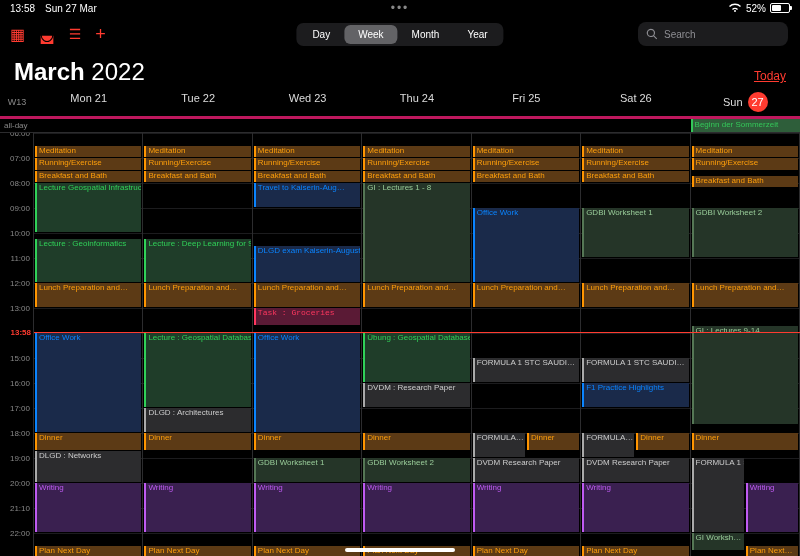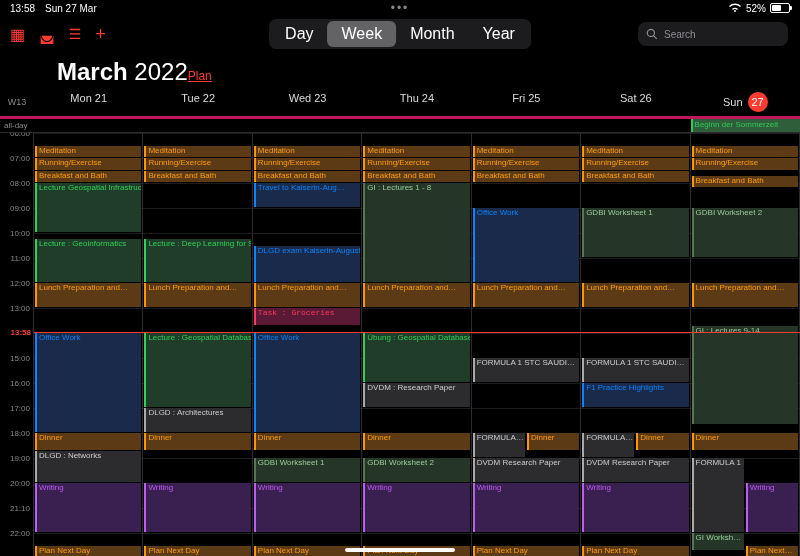--- a/index.html
+++ b/index.html
@@ -11,27 +11,27 @@
 .status-center { position:absolute; left:50%; transform:translateX(-50%); font-size:12px; letter-spacing:2px; color:#888; }
 
 .toolbar { height: 36px; display: flex; align-items: center; padding: 0 10px; position: relative; }
 .toolbar-left { display: flex; gap: 14px; align-items: center; }
 .ico-cal { color: #ff3b30; font-size: 16px; }
 .ico-tray { color: #ff3b30; font-size: 16px; }
 .ico-list { color: #ff3b30; font-size: 14px; }
 .ico-plus { color: #ff3b30; font-size: 18px; font-weight: 300; }
 
 .seg { position: absolute; left: 50%; transform: translateX(-50%); display: flex; background: #1c1c1e; border-radius: 7px; padding: 2px; }
-.seg-btn { padding: 4px 14px; font-size: 16px; color: #fff; border-radius: 6px; cursor: pointer; }
+.seg-btn { padding: 4px 14px; font-size: 10px; color: #fff; border-radius: 6px; cursor: pointer; }
 .seg-btn.active { background: #636366; }
 
 .search { position:absolute; right:12px; background: #1c1c1e; border-radius: 8px; height: 24px; width: 150px; display:flex; align-items:center; padding:0 8px; gap:6px; color:#8e8e93; }
 .search svg { width:12px; height:12px; fill:#8e8e93; }
 
-.title-row { display: flex; align-items: baseline; padding: 6px 14px 2px; margin-left: 43px; }
+.title-row { display: flex; align-items: baseline; justify-content: space-between; padding: 6px 14px 2px; }
 .title-row h1 { font-size: 24px; font-weight: 700; }
 .title-row h1 .yr { font-weight: 400; }
 .today-link { color: #ff3b30; font-size: 12px; text-decoration: underline; }
 
 .grid { position: relative; }
 .head-row { display: grid; grid-template-columns: 34px repeat(7, 1fr); border-bottom:3px solid #be185d; }
 .head-cell { text-align:center; padding: 4px 0; font-size:11px; color:#ddd; }
 .wk { font-size:9px; color:#888; display:flex; align-items:center; justify-content:center; }
 .today-badge { display:inline-block; background:#ff3b30; border-radius:50%; width:20px; height:20px; line-height:20px; color:#fff; margin-left:2px; }
 
@@ -101,21 +101,21 @@
   <div class="search">
     <svg viewBox="0 0 16 16">
         <path d="M6.5 1a5.5 5.5 0 014.3 8.9l4 4-1 1-4-4A5.5 5.5 0 116.5 1zm0 1.5a4 4 0 100 8 4 4 0 000-8z"></path>
       </svg>
     <span>Search</span>
   </div>
 </div>
 
 <div class="title-row">
   <h1><span>March</span> <span class="yr">2022</span></h1>
-  <a class="today-link">Plan</a>
+  <a class="today-link">Today</a>
 </div>
 
 <div class="grid">
   <div class="head-row">
     <div class="wk">W13</div>
 
   <div class="head-cell">Mon 21</div>
       <div class="head-cell">Tue 22</div>
       <div class="head-cell">Wed 23</div>
       <div class="head-cell">Thu 24</div>

